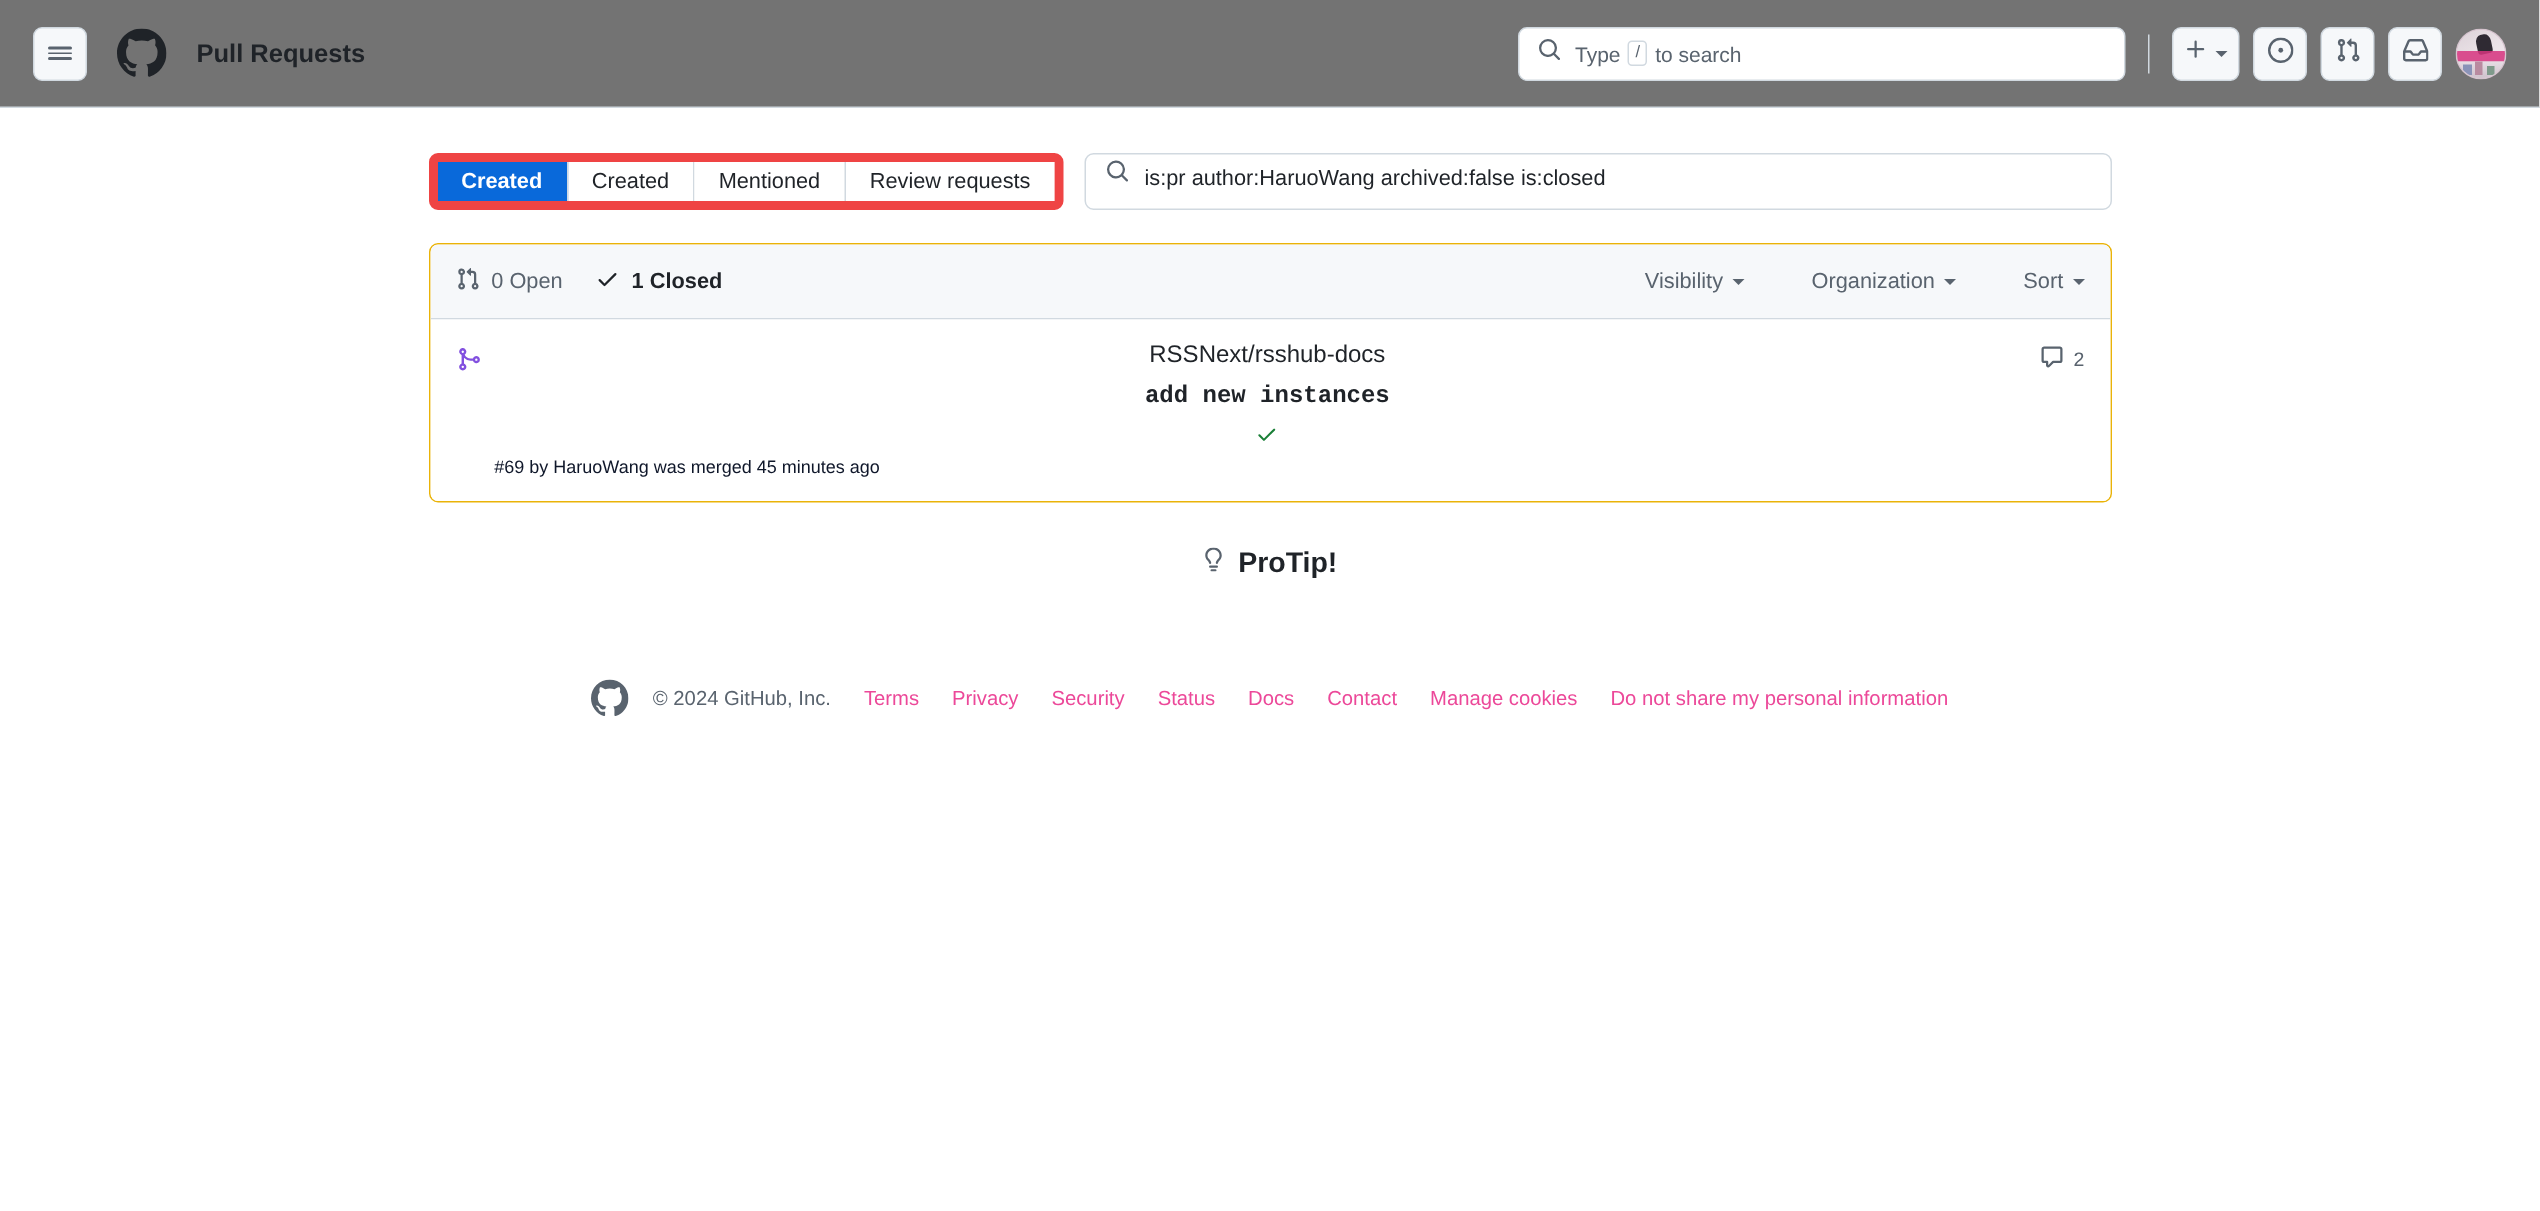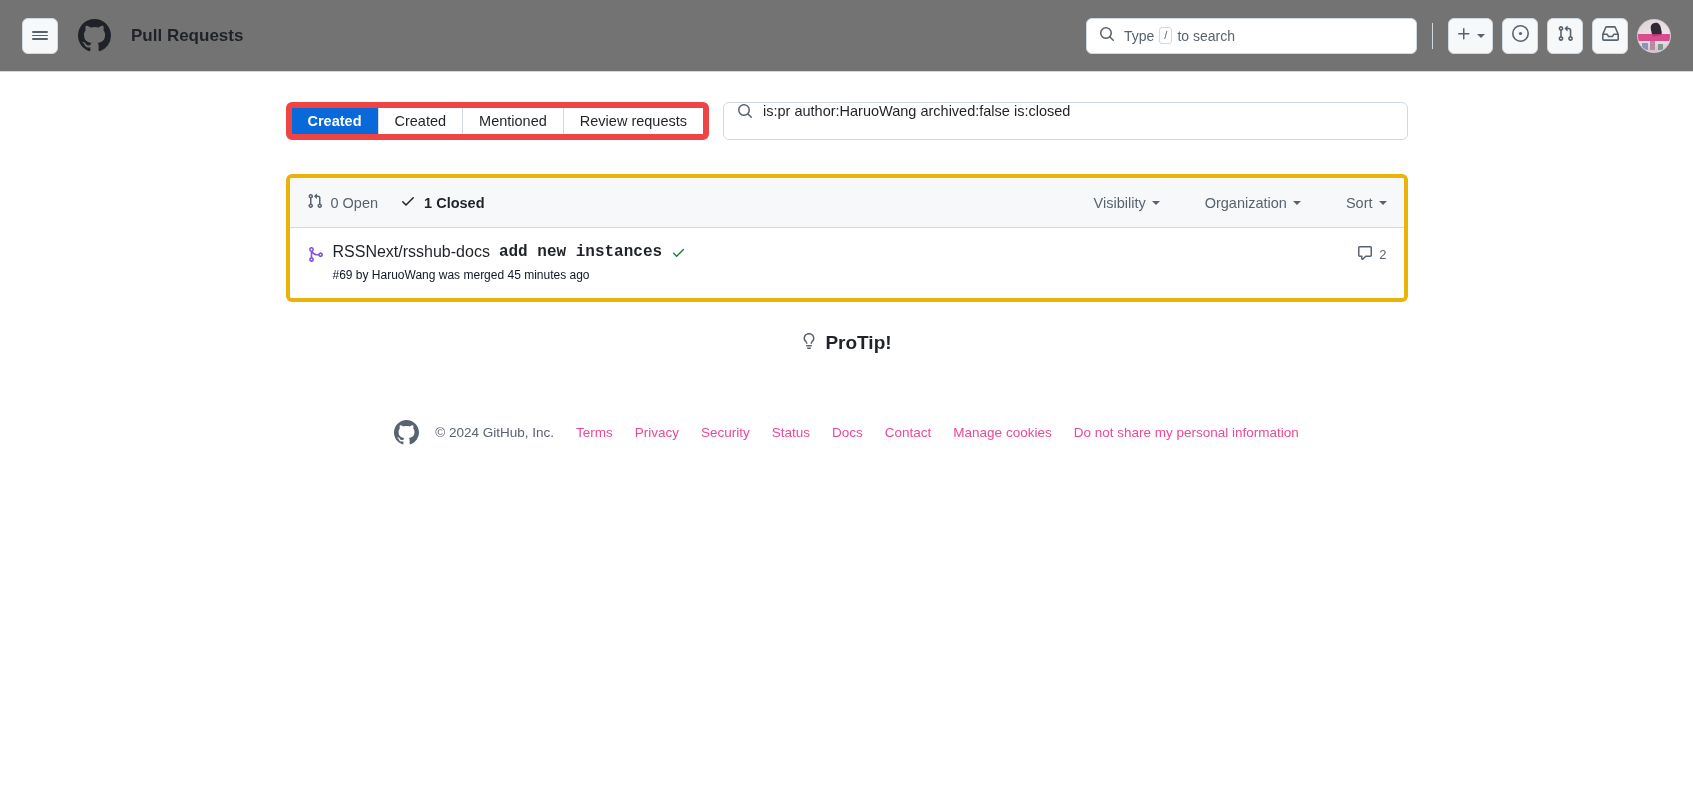--- a/index.html
+++ b/index.html
@@ -35,21 +35,21 @@
   .page-title-head {
     margin-left: 20px;
     font-size: 17px;
     font-weight: 600;
     color: #1f2328;
     white-space: nowrap;
   }
   .header-spacer { flex: 1; }
   .header-right { display: flex; align-items: center; gap: 9px; }
   .search-box {
-    width: 331px;
+    width: 405px;
     height: 36px;
     border: 1px solid #d1d9e0;
     border-radius: 6px;
     background: #ffffff;
     display: flex;
     align-items: center;
     padding: 0 12px;
     gap: 9px;
     cursor: text;
   }
@@ -133,30 +133,30 @@
     color: #ffffff;
     font-weight: 600;
   }
   .query-box {
     flex: 1;
     height: 38px;
     border: 1px solid #d1d9e0;
     border-radius: 6px;
     background: #ffffff;
     display: flex;
-    align-items: flex-start;
+    align-items: flex-end;
     gap: 10px;
-    padding: 0 13px;
+    padding: 12px 13px;
     cursor: text;
   }
   .query-box .qtext { font-size: 14.5px; color: #1f2328; white-space: nowrap; }
 
   .pr-list {
-    margin-top: 34px;
-    border: 4px solid #eab308;
+    margin-top: 22px;
+    border: 1px solid #eab308;
     border-radius: 6px;
     overflow: hidden;
   }
   .list-header {
     background: #f6f8fa;
     border-bottom: 1px solid #d1d9e0;
     height: 50px;
     display: flex;
     align-items: center;
     padding: 0 17px;
@@ -169,21 +169,21 @@
   .filter-item { display:flex; align-items:center; gap:6px; font-size:14.5px; color:#59636e; cursor:pointer; white-space:nowrap; }
 
   .pr-row {
     background: #ffffff;
     display: flex;
     align-items: flex-start;
     padding: 15px 17px 16px 17px;
   }
   .pr-icon-wrap { width: 26px; padding-top: 3px; flex-shrink: 0; }
   .pr-main { flex: 1; min-width: 0; }
-  .pr-title-line { display: flex; align-items: center; gap: 9px; flex-wrap: wrap; }
+  .pr-title-line { display: flex; align-items: center; gap: 9px; flex-wrap: wrap; flex-direction: column; }
   .repo-name { font-size: 16px; color: #1f2328; cursor: pointer; white-space: nowrap; }
   .pr-title { font-size: 16px; font-weight: 600; color: #1f2328; cursor: pointer; font-family: Liberation Mono, monospace; }
   .pr-meta { margin-top: 7px; font-size: 12px; color: #0f172a; }
   .pr-right { display:flex; align-items:center; gap:6px; padding-top: 2px; color:#59636e; font-size:13px; cursor:pointer; flex-shrink:0; }
 
   .protip {
     margin-top: 30px;
     text-align: center;
     font-size: 19px;
     color: #59636e;

